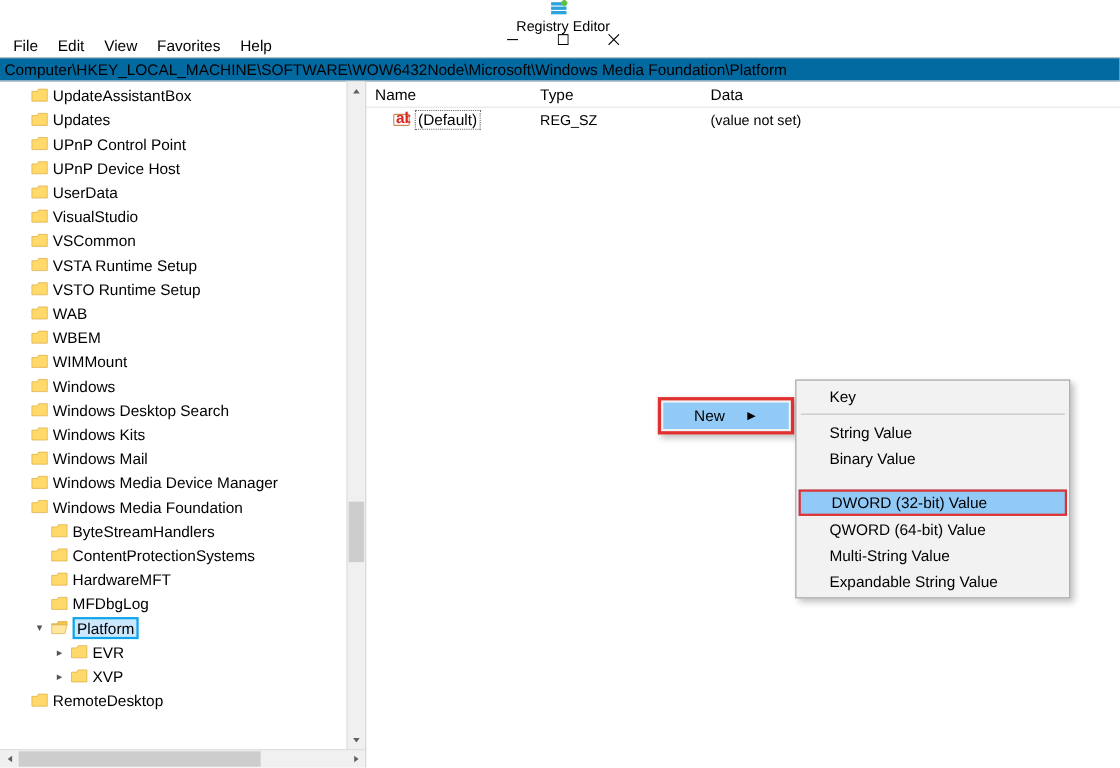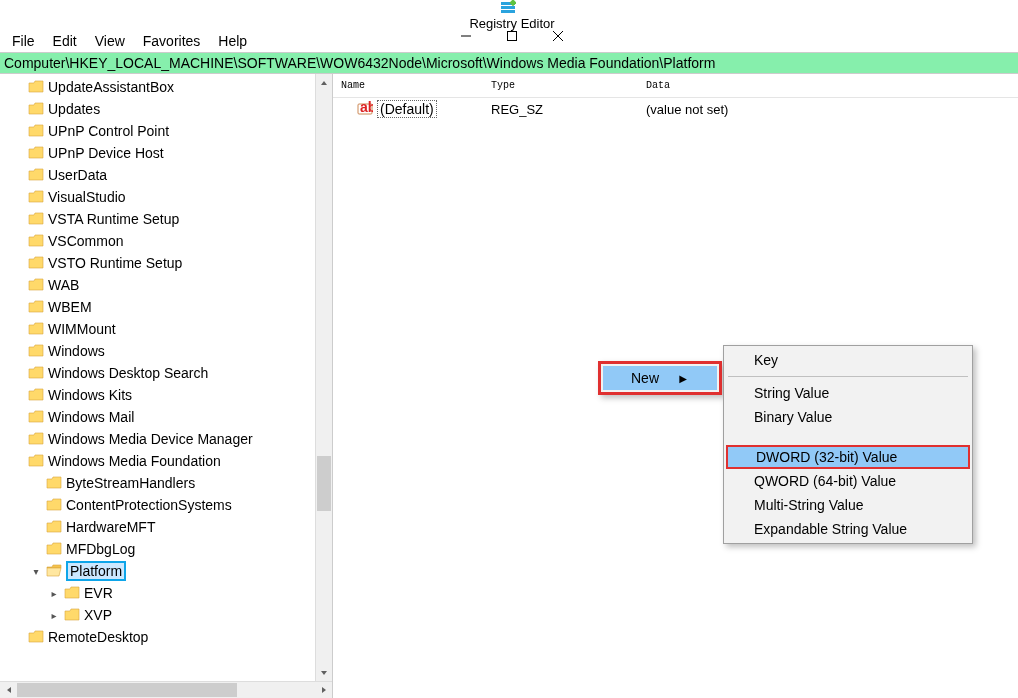--- a/index.html
+++ b/index.html
@@ -11,21 +11,21 @@
 .titlebar .title { flex: 1; font-size: 13px; }
 .titlebar .winbtns { display: flex; height: 100%; }
 .titlebar .winbtn { width: 46px; display: flex; align-items: center; justify-content: center; font-family: Arial; }
 .titlebar .winbtn svg { width: 10px; height: 10px; }
 
 
 .menubar { height: 22px; display: flex; align-items: center; padding-left: 4px; gap: 2px; font-size: 13px;}
 .menubar .menuitem { padding: 2px 8px; }
 
 
-.addressbar { height: 22px; border-top: 1px solid #ccc; border-bottom: 1px solid #ccc; display: flex; align-items: center; padding: 0 4px; font-size: 13px; background:#86efac;}
+.addressbar { height: 22px; border-top: 1px solid #ccc; border-bottom: 1px solid #ccc; display: flex; align-items: center; padding: 0 4px; font-size: 13px; background:#0369a1;}
 
 
 .main { display: flex; height: calc(100% - 30px - 22px - 22px); }
 .treepane { width: 333px; display:flex; flex-direction:column; border-right: 1px solid #ccc;}
 .treescroll-wrap{flex:1; display:flex;}
 .treescroll { flex:1; overflow: hidden; position:relative;}
 .tree { position:absolute; top:0; left:0; right:0; padding: 2px 0 2px 6px; }
 .tree .item { display: flex; align-items: center; height: 22px; gap:4px; padding-left:6px; white-space:nowrap;}
 .tree .item .expander{width:12px; display:inline-flex; justify-content:center; color:#555; font-size:10px;}
 .tree .item .fld { width:16px; height:14px; display:inline-block;}
@@ -36,21 +36,21 @@
 .vscroll .arrow{height:17px; display:flex;align-items:center;justify-content:center;}
 .vscroll .track{flex:1; position:relative;}
 .vscroll .thumb{position:absolute; left:1px; right:1px; background:#cdcdcd; top:365px; height:55px;}
 .hscroll{height:17px; background:#f0f0f0; display:flex; border-top:1px solid #ddd;}
 .hscroll .arrow{width:17px; display:flex;align-items:center;justify-content:center;}
 .hscroll .track{flex:1; position:relative;}
 .hscroll .thumb{position:absolute; top:1px; bottom:1px; background:#cdcdcd; left:0; width:220px;}
 
 .listpane { flex: 1; display: flex; flex-direction: column; }
 .listheader { display: flex; height: 24px; align-items: center; border-bottom: 1px solid #e5e5e5; }
-.listheader .col { padding: 0 8px; font-size: 10px; border-right:1px solid transparent;font-family:Liberation Mono, monospace;}
+.listheader .col { padding: 0 8px; font-size: 14px; border-right:1px solid transparent;}
 .listheader .col.name{width:150px;} .listheader .col.type{width:155px;} .listheader .col.data{flex:1;}
 .listbody { flex:1; position: relative; }
 .listrow { display: flex; align-items: center; height: 22px; }
 .listrow .cell{padding:0 8px; font-size:13px;}
 .listrow .cell.name{width:150px; display:flex; align-items:center; gap:4px;}
 .listrow .cell.type{width:155px;}
 .listrow .cell.data{flex:1;}
 .regicon{width:16px;height:16px;display:flex;align-items:center;justify-content:flex-start;margin-left:16px;}
 .listrow .cell.name .val{border:1px dotted #666; padding:0 2px;}
 
@@ -172,30 +172,30 @@
               </span>
               <span class="label">VisualStudio</span>
             </div>
             <div class="item">
               <span class="expander">&nbsp;</span>
               <span class="fld">
                 <svg width="16" height="14" viewBox="0 0 16 14">
                   <path d="M1 3 L6 3 L7 1 L15 1 L15 12 L1 12 Z" fill="#ffd96a" stroke="#d9a63e" stroke-width="0.6"></path>
                 </svg>
               </span>
+              <span class="label">VSCommon</span>
+            </div>
+            <div class="item">
+              <span class="expander">&nbsp;</span>
+              <span class="fld">
+                <svg width="16" height="14" viewBox="0 0 16 14">
+                  <path d="M1 3 L6 3 L7 1 L15 1 L15 12 L1 12 Z" fill="#ffd96a" stroke="#d9a63e" stroke-width="0.6"></path>
+                </svg>
+              </span>
               <span class="label">VSTA Runtime Setup</span>
-            </div>
-            <div class="item">
-              <span class="expander">&nbsp;</span>
-              <span class="fld">
-                <svg width="16" height="14" viewBox="0 0 16 14">
-                  <path d="M1 3 L6 3 L7 1 L15 1 L15 12 L1 12 Z" fill="#ffd96a" stroke="#d9a63e" stroke-width="0.6"></path>
-                </svg>
-              </span>
-              <span class="label">VSCommon</span>
             </div>
             <div class="item">
               <span class="expander">&nbsp;</span>
               <span class="fld">
                 <svg width="16" height="14" viewBox="0 0 16 14">
                   <path d="M1 3 L6 3 L7 1 L15 1 L15 12 L1 12 Z" fill="#ffd96a" stroke="#d9a63e" stroke-width="0.6"></path>
                 </svg>
               </span>
               <span class="label">VSTO Runtime Setup</span>
             </div>

